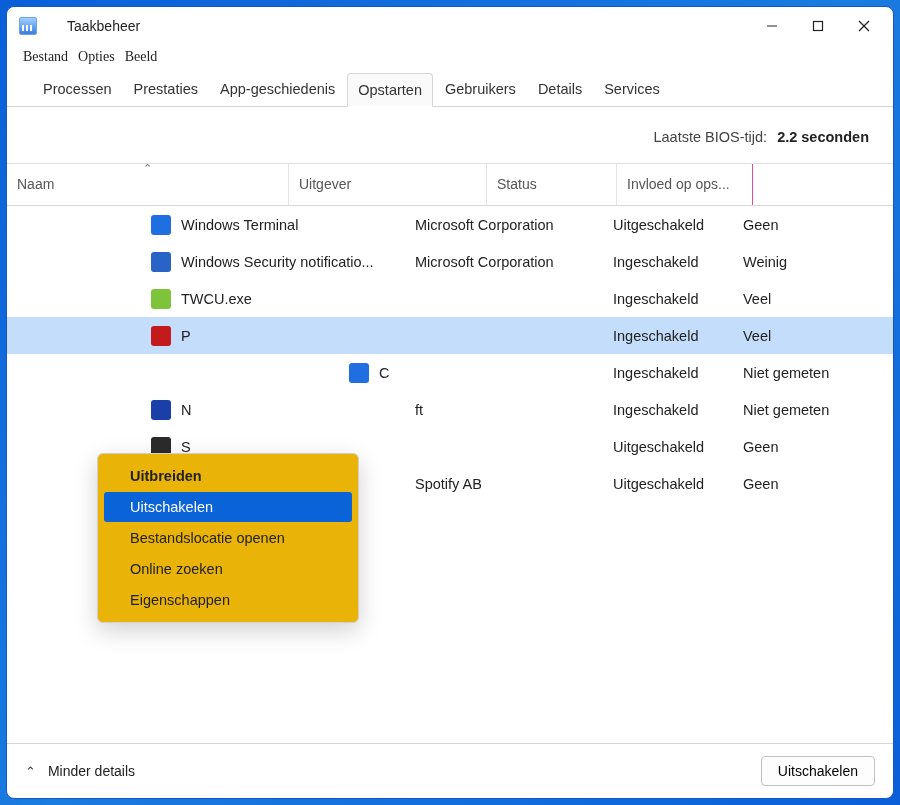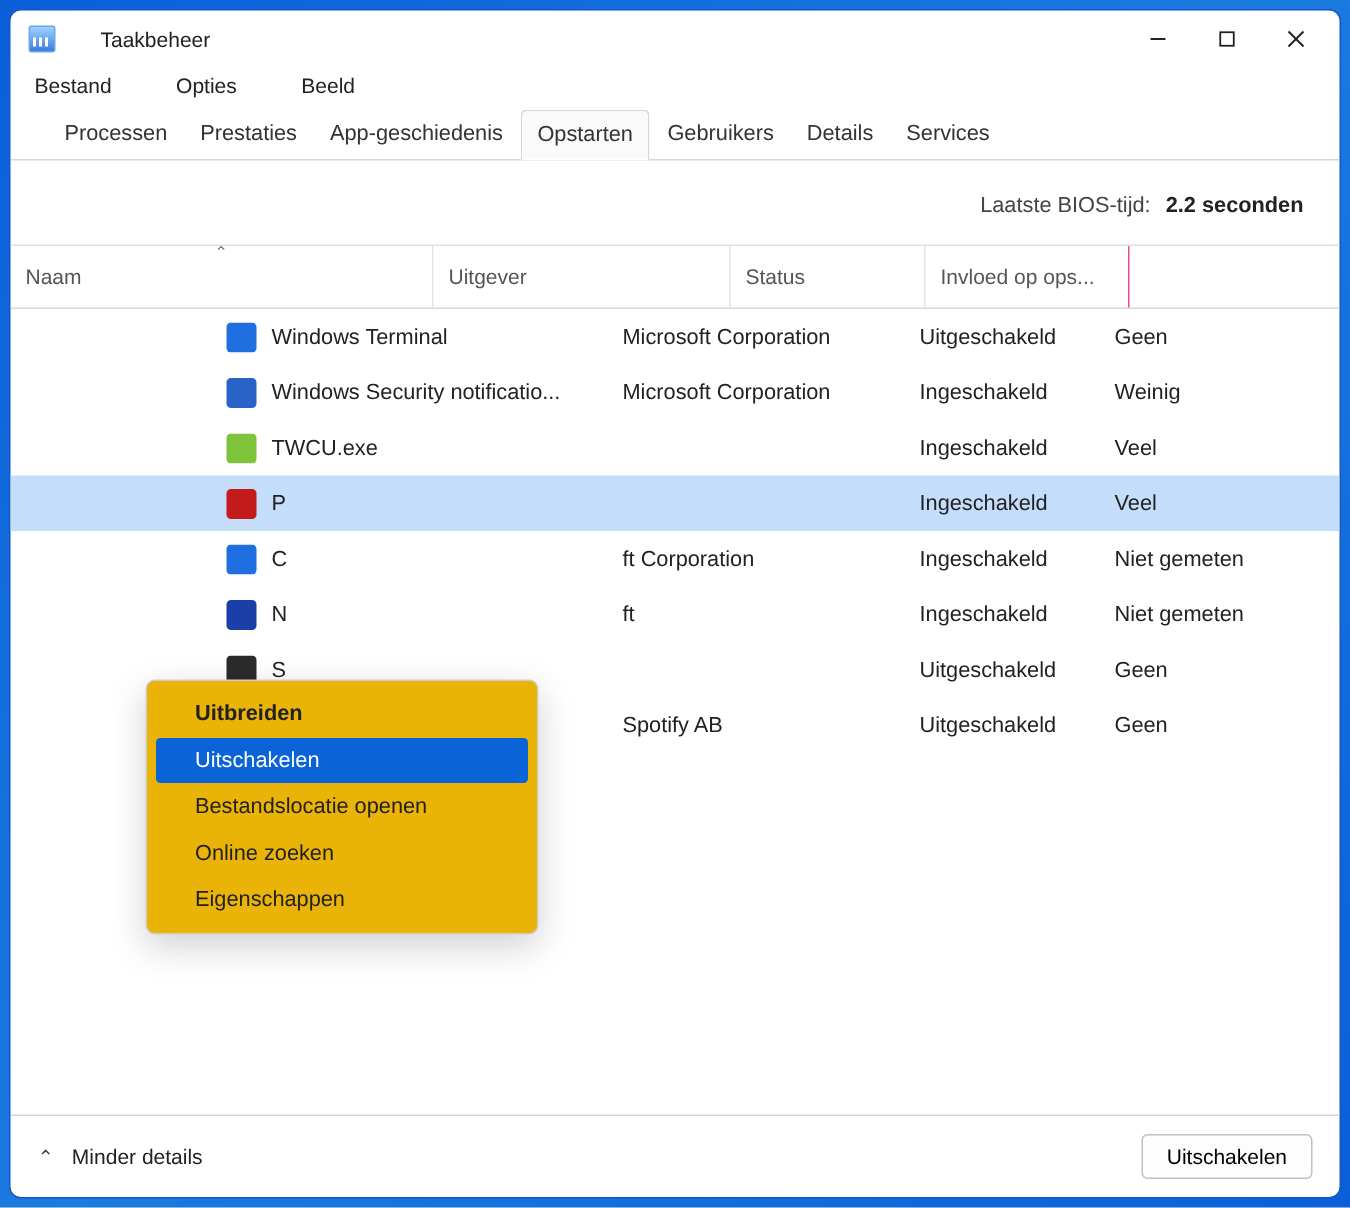--- a/index.html
+++ b/index.html
@@ -50,22 +50,23 @@
   .winbtn {
     width: 46px; height: 32px;
     display: flex; align-items: center; justify-content: center;
     font-size: 14px;
     color: #222;
   }
   .winbtn svg { width: 12px; height: 12px; }
   .menubar {
     display: flex;
     padding: 2px 12px 6px 12px;
-    gap: 35px;
-    font-size: 14px;
+    gap: 2px;
+    font-size: 14px;
+    font-family: Liberation Serif, serif;
   }
   .menubar .menuitem { padding: 2px 4px; }
   .tabs {
     display: flex;
     border-bottom: 1px solid #d6d6d6;
     padding: 0 26px;
     gap: 2px;
     font-size: 14.5px;
   }
   .tab {
@@ -274,21 +275,20 @@
             </div>
             <div class="td pub"></div>
             <div class="td status">Ingeschakeld</div>
             <div class="td impact">Veel</div>
           </div>
           <div class="tr">
             <div class="td name">
               <span class="row-icon" style="background: rgb(31, 111, 224);"></span>
               <span>C</span>
             </div>
-            <div class="td pub">ft Corporation</div>
             <div class="td status">Ingeschakeld</div>
             <div class="td impact">Niet gemeten</div>
           </div>
           <div class="tr">
             <div class="td name">
               <span class="row-icon" style="background: rgb(26, 63, 168);"></span>
               <span>N</span>
             </div>
             <div class="td pub">ft</div>
             <div class="td status">Ingeschakeld</div>

